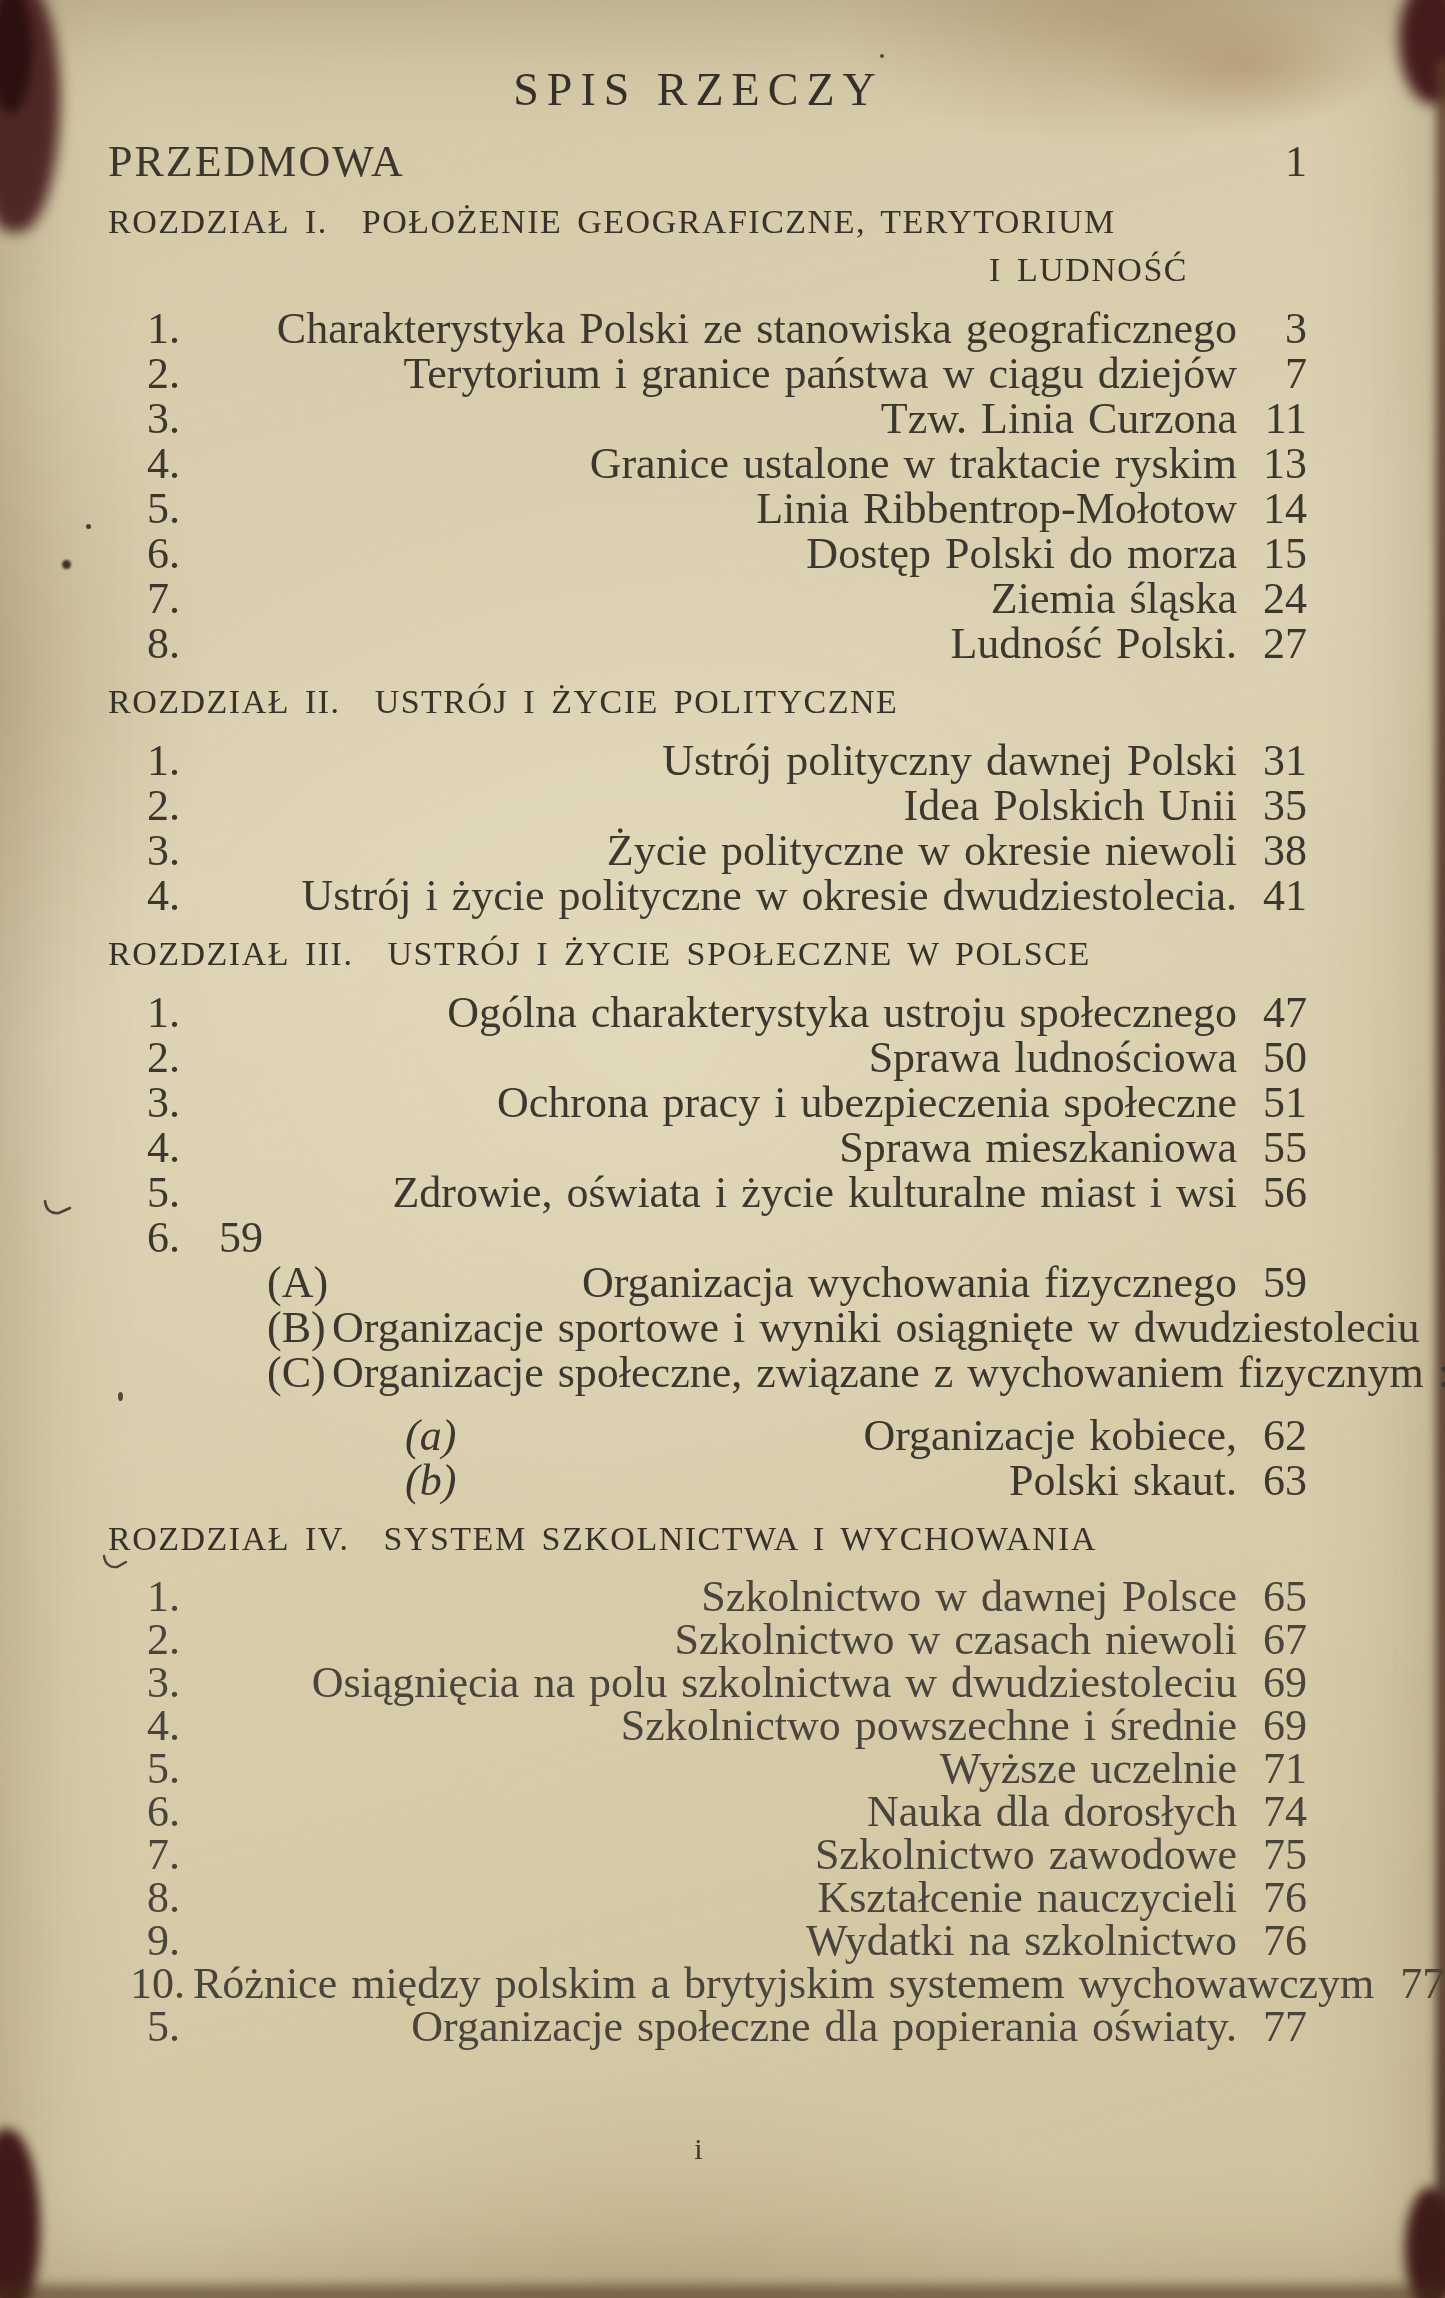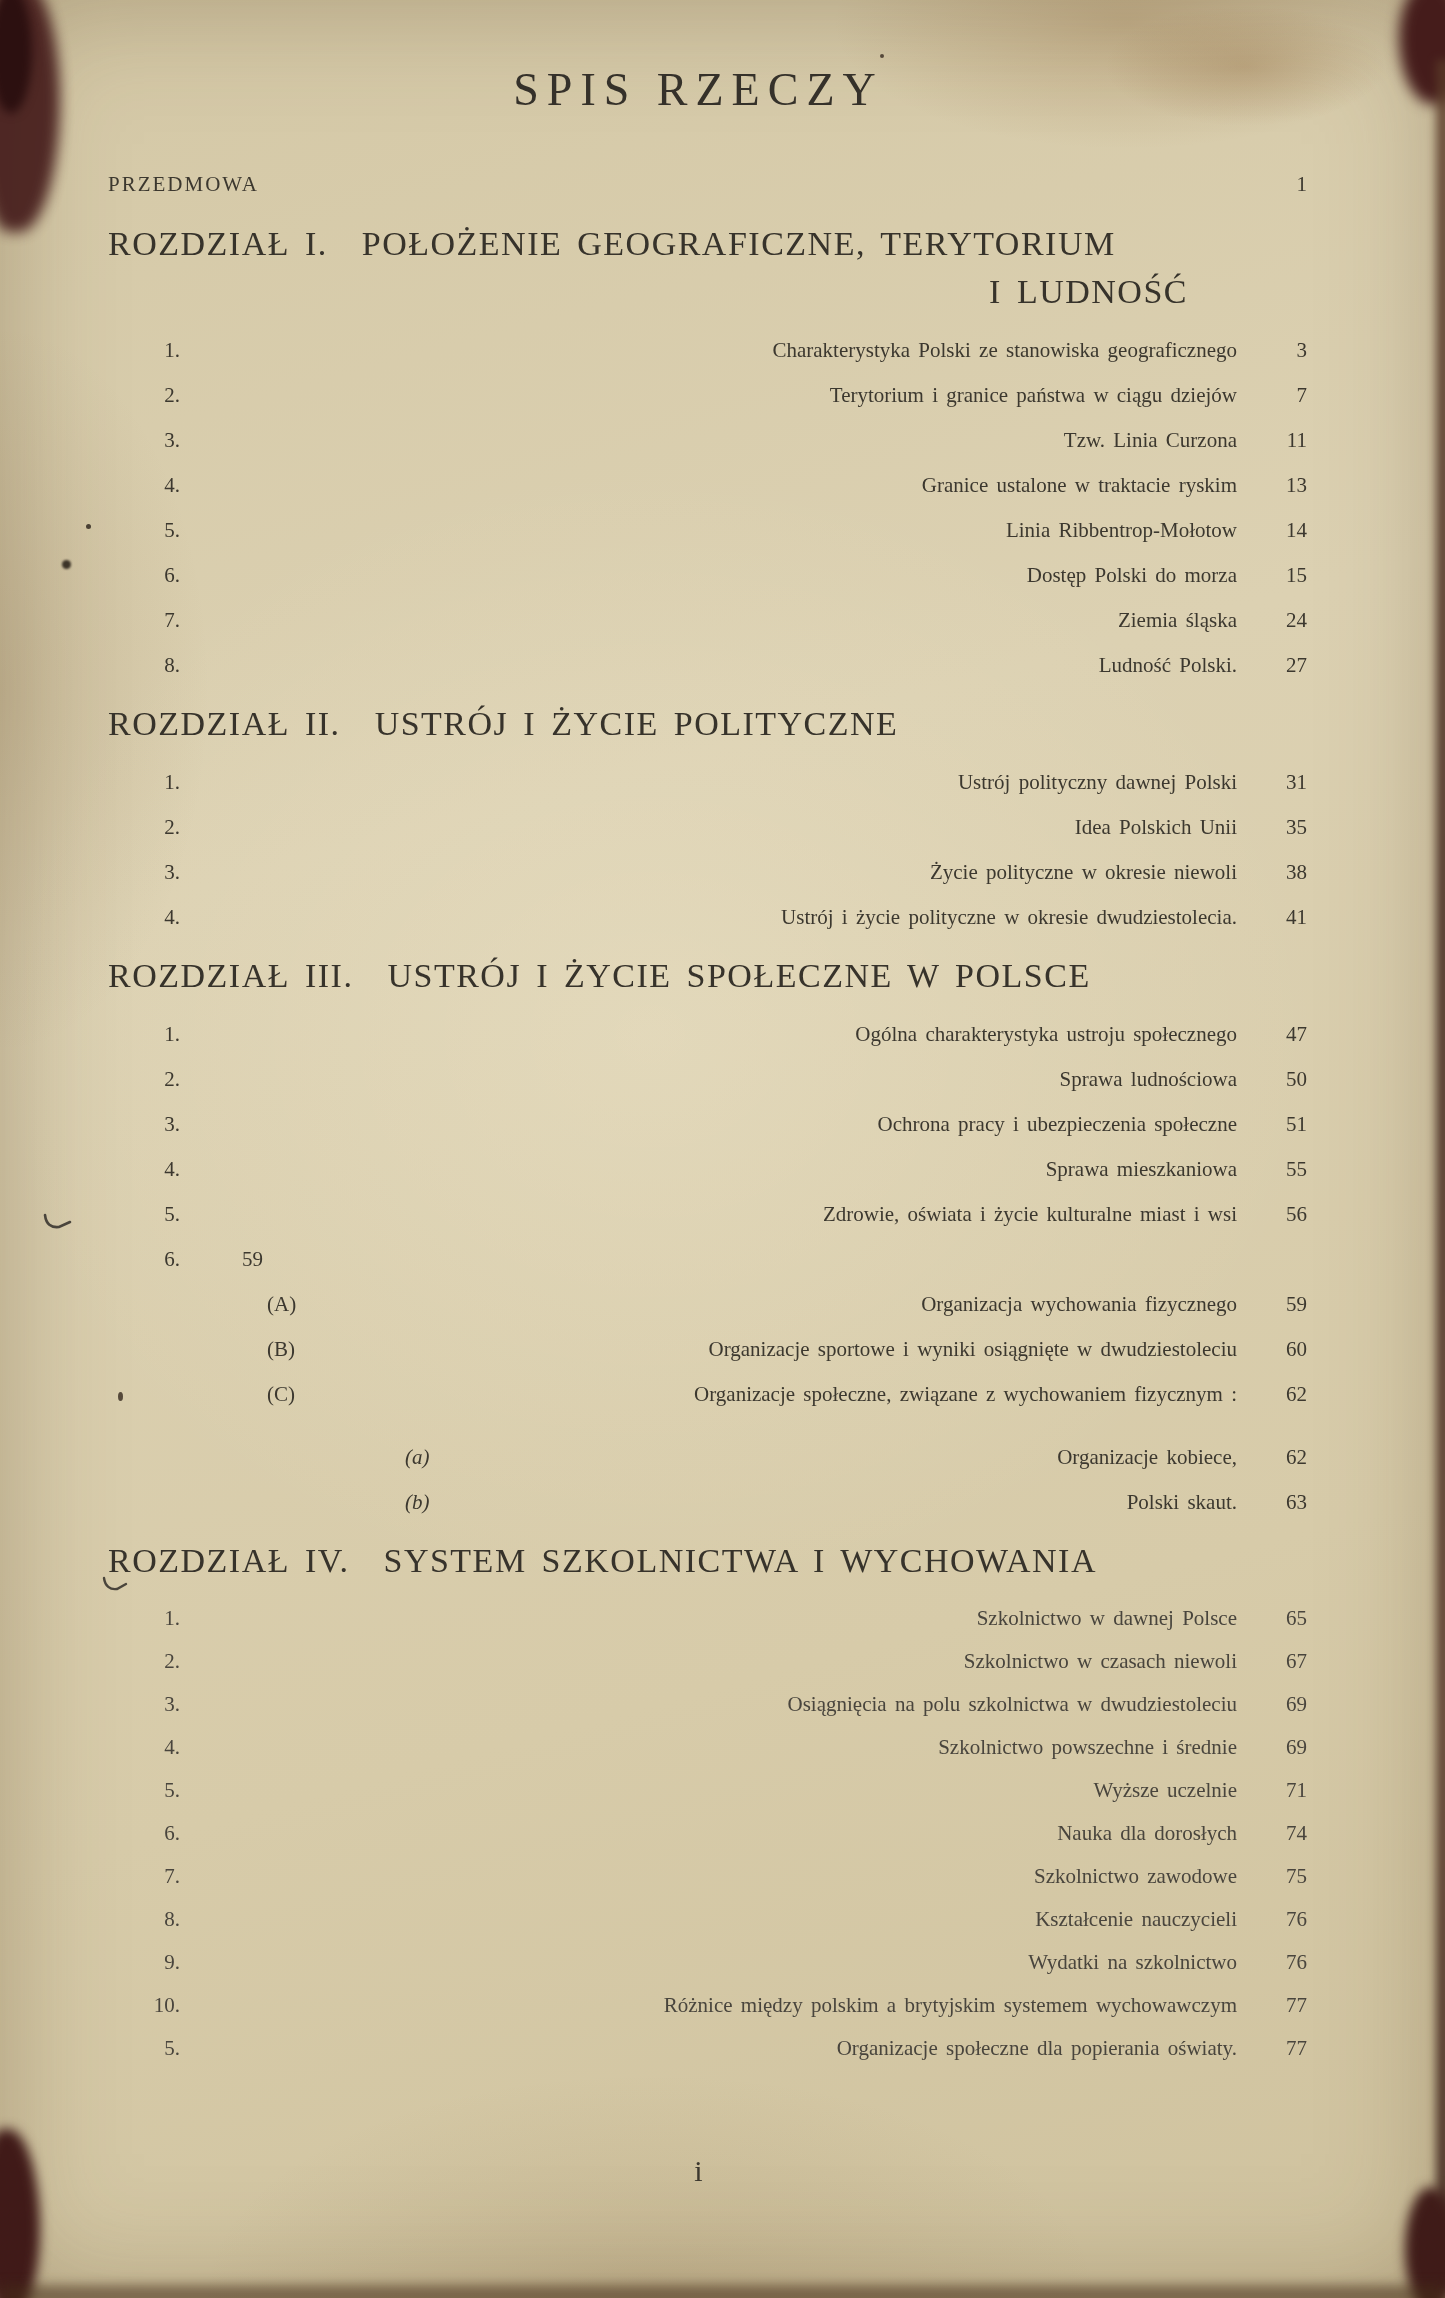--- a/index.html
+++ b/index.html
@@ -10,22 +10,22 @@
       radial-gradient(ellipse 300px 520px at 0% 30%, rgba(120,90,50,.16), transparent 70%),
       radial-gradient(ellipse 600px 300px at 45% 100%, rgba(125,95,55,.15), transparent 75%),
       radial-gradient(ellipse 900px 760px at 45% 45%, rgba(255,248,225,.22), transparent 75%),
       linear-gradient(165deg,#d4c8a6 0%,#dcd1b2 35%,#d7cba9 70%,#cfc29e 100%);
     box-shadow: inset 0 0 120px rgba(90,65,35,.35);
     font-family:"Liberation Serif","DejaVu Serif",serif;
     color:#3c382f;
   }
   .content{position:absolute;left:130px;top:0;width:1177px;padding-top:64px;}
   .doc-title{text-align:center;font-size:46px;letter-spacing:8px;line-height:52px;
-    margin-bottom:44px;padding-right:40px;color:#35312a;font-weight:normal;}
-  .row{position:relative;display:flex;height:45px;line-height:45px;font-size:21px;word-spacing:3px;}
+    margin-bottom:22px;padding-right:40px;color:#35312a;font-weight:normal;}
+  .row{position:relative;display:flex;height:45px;line-height:45px;font-size:44px;word-spacing:3px;}
   .num{width:50px;text-align:right;flex:none;margin-right:13px;}
   .txt{flex:1;white-space:nowrap;text-align:right;}
   .pg{width:70px;text-align:right;flex:none;}
   .front-row{margin-left:-22px;height:48px;line-height:48px;}
   .front-row .label{flex:1;letter-spacing:2px;}
   .chapter{position:relative;margin:12px 0 12px -22px;font-size:34px;letter-spacing:1.5px;
     word-spacing:5px;color:#37332b;}
   .chapter .line{line-height:48px;display:flex;}
   .ch-label{margin-right:34px;flex:none;}
   .line2{line-height:48px;text-align:right;width:1080px;}

